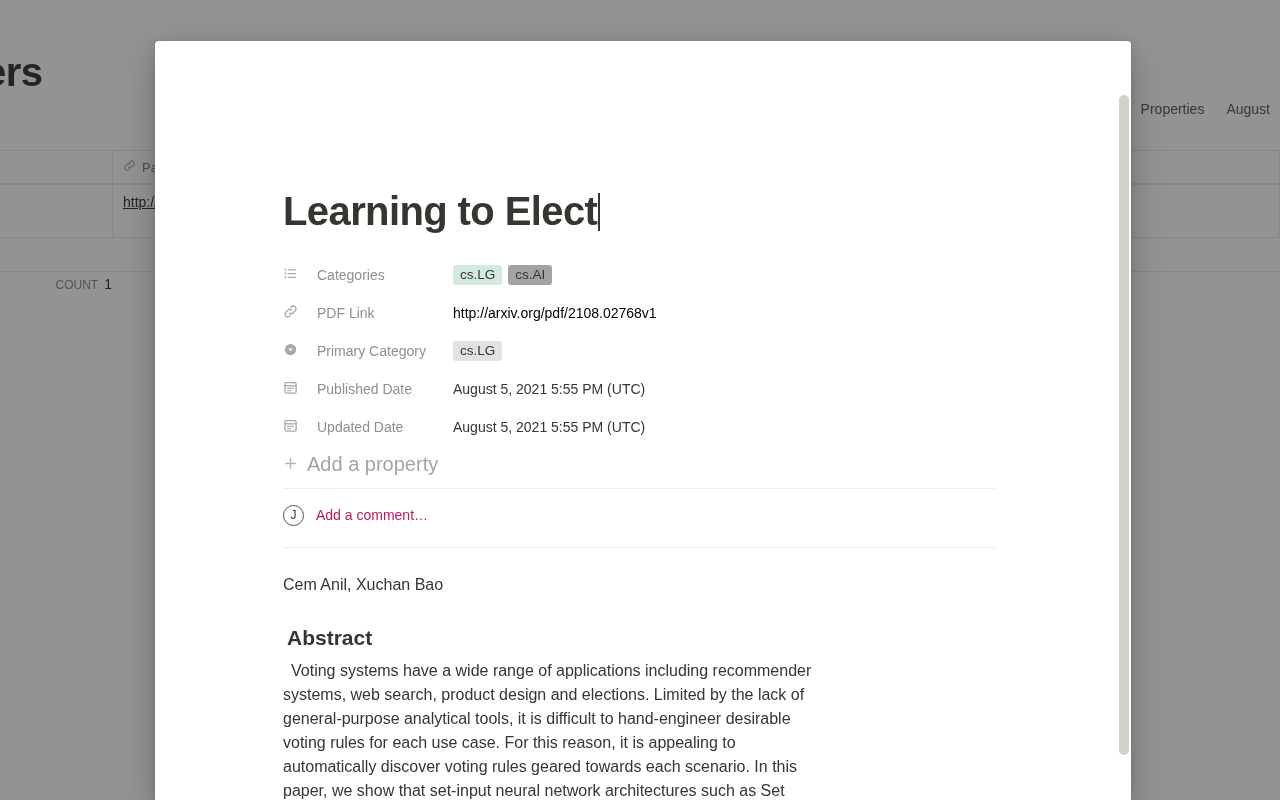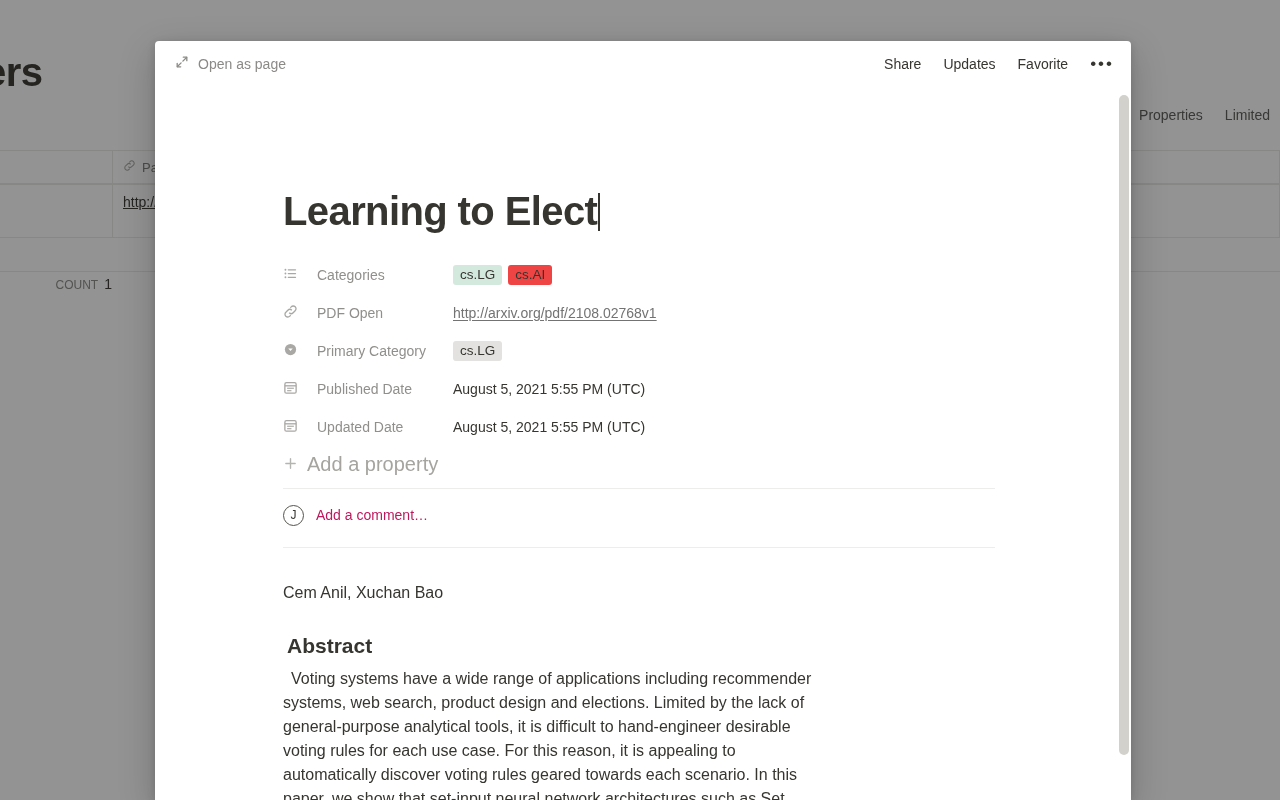--- a/index.html
+++ b/index.html
@@ -22,21 +22,21 @@
     position: absolute;
     left: -40px; top: 50px;
     font-size: 40px;
     font-weight: bold;
     letter-spacing: -0.5px;
     color: #37352f;
     white-space: nowrap;
   }
   .bg-toolbar {
     position: absolute;
-    right: 10px; top: 107px;
+    right: 10px; top: 101px;
     display: flex;
     gap: 22px;
     font-size: 14px;
     color: #5a5a57;
   }
   .bg-table {
     position: absolute;
     left: 0; top: 150px;
     right: 0;
   }
@@ -181,34 +181,33 @@
   }
   .prop-value {
     font-size: 14px;
     color: #37352f;
     display: flex;
     align-items: flex-end;
     gap: 6px;
   }
   .prop-value a,
   .prop-value .url {
-    color: #737373;
-    text-decoration: underline;
+    color: #000000;
     text-underline-offset: 2px;
   }
   .tag {
     display: inline-block;
     padding: 2px 7px;
     border-radius: 3px;
     font-size: 13.5px;
     color: #37352f;
     line-height: 16px;
   }
   .tag.green { background: #d3e9dd; }
-  .tag.purple { background: #ef4444; }
+  .tag.purple { background: #a3a3a3; }
   .tag.gray { background: #e3e2e0; }
 
   .add-prop {
     display: flex;
     align-items: center;
     gap: 9px;
     height: 36px;
     color: #a5a49f;
     font-size: 20px;
     cursor: pointer;
@@ -233,21 +232,21 @@
     color: #37352f;
     font-size: 12px;
     display: flex;
     align-items: center;
     justify-content: center;
     flex: 0 0 21px;
   }
   .comment-placeholder { color: #be185d; font-size: 14px; }
 
   .authors {
-    margin-top: 36px;
+    margin-top: 28px;
     font-size: 16px;
     color: #37352f;
   }
   .abstract-h {
     margin: 32px 0 0 4px;
     font-size: 21px;
     font-weight: bold;
     color: #37352f;
   }
   .abstract-p {
@@ -278,21 +277,21 @@
 </style>
 </head>
 <body>
 
 <div class="bg-page">
 
   <div class="bg-title">pers</div>
 
   <div class="bg-toolbar">
     <span>Properties</span>
-    <span>Limited</span>
+    <span>August</span>
   </div>
 
   <div class="bg-table">
     <div class="bg-row bg-header-row">
       <div class="bg-cell c1 chead"></div>
       <div class="bg-cell c2 chead">
         <span class="bg-icon-inline">
           <svg width="13" height="13" viewBox="0 0 16 16">
               <path d="M6.5 9.5a3 3 0 0 0 4.24 0l2.1-2.1a3 3 0 1 0-4.24-4.24l-.9.9" fill="none" stroke="#8a8a87" stroke-width="1.3"></path>
               <path d="M9.5 6.5a3 3 0 0 0-4.24 0l-2.1 2.1a3 3 0 1 0 4.24 4.24l.9-.9" fill="none" stroke="#8a8a87" stroke-width="1.3"></path>
@@ -324,39 +323,20 @@
 
   <div class="bg-count">
     <span>COUNT</span><span class="cnum">1</span>
   </div>
 </div>
 
 <div class="overlay-dim"></div>
 
 <div class="modal">
 
-  <div class="modal-topbar">
-    <div class="open-as-page">
-      <span>
-        <svg width="14" height="14" viewBox="0 0 16 16">
-          <path d="M9.5 2.5h4v4" fill="none" stroke="#8b8a87" stroke-width="1.5" stroke-linecap="round" stroke-linejoin="round"></path>
-          <path d="M13.2 2.8 9 7" fill="none" stroke="#8b8a87" stroke-width="1.5" stroke-linecap="round"></path>
-          <path d="M6.5 13.5h-4v-4" fill="none" stroke="#8b8a87" stroke-width="1.5" stroke-linecap="round" stroke-linejoin="round"></path>
-          <path d="M2.8 13.2 7 9" fill="none" stroke="#8b8a87" stroke-width="1.5" stroke-linecap="round"></path>
-        </svg>
-      </span>
-      <span>Open as page</span>
-    </div>
-    <div class="topbar-actions">
-      <span>Share</span>
-      <span>Updates</span>
-      <span>Favorite</span>
-      <span class="dots">•••</span>
-    </div>
-  </div>
 
   <div class="modal-scrollbar">
     <div class="thumb"></div>
   </div>
 
   <div class="modal-body">
     <div class="content">
 
       <h1 class="doc-title">
           <span>Learning to Elect</span>
@@ -386,21 +366,21 @@
         </div>
 
         <div class="prop-row">
           <div class="prop-label">
             <span>
               <svg width="15" height="15" viewBox="0 0 16 16">
                   <path d="M6.6 9.4a3 3 0 0 0 4.24 0l2.1-2.1a3 3 0 1 0-4.24-4.24l-.9.9" fill="none" stroke="#a9a8a4" stroke-width="1.4"></path>
                   <path d="M9.4 6.6a3 3 0 0 0-4.24 0l-2.1 2.1a3 3 0 1 0 4.24 4.24l.9-.9" fill="none" stroke="#a9a8a4" stroke-width="1.4"></path>
                 </svg>
             </span>
-            <span>PDF Open</span>
+            <span>PDF Link</span>
           </div>
           <div class="prop-value">
             <span class="url">http://arxiv.org/pdf/2108.02768v1</span>
           </div>
         </div>
 
 
         <div class="prop-row">
           <div class="prop-label">
             <span>

